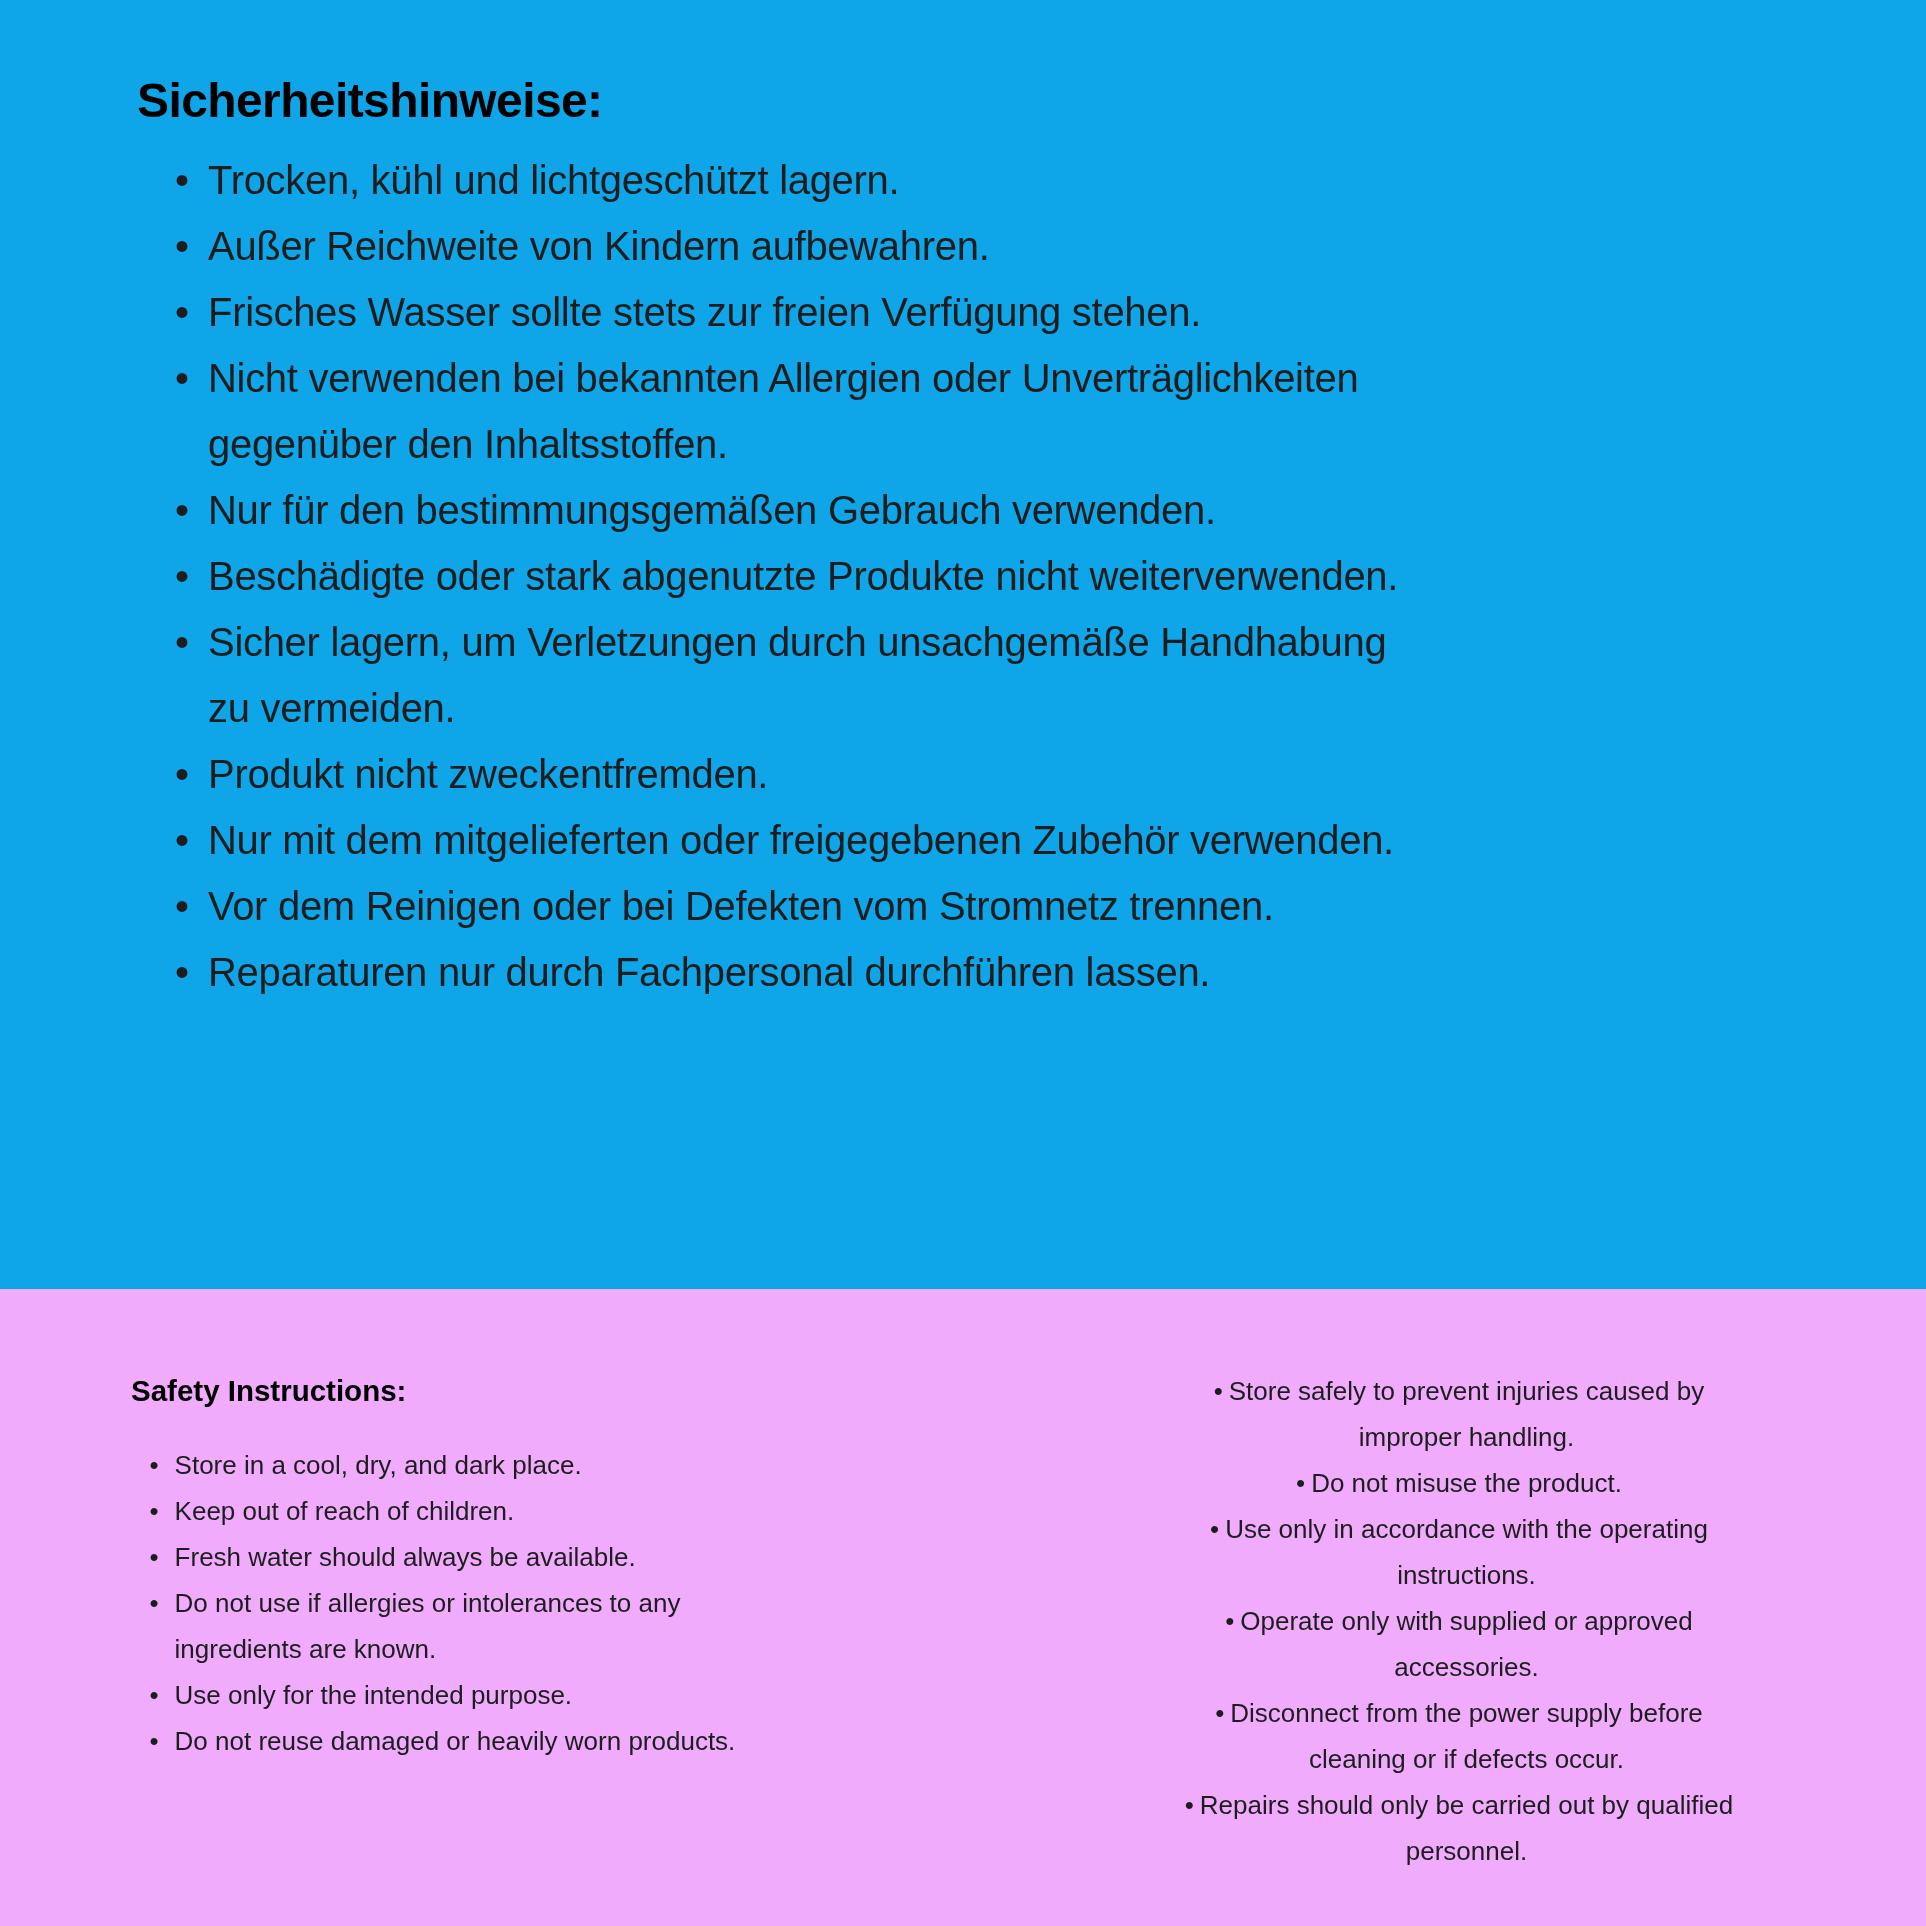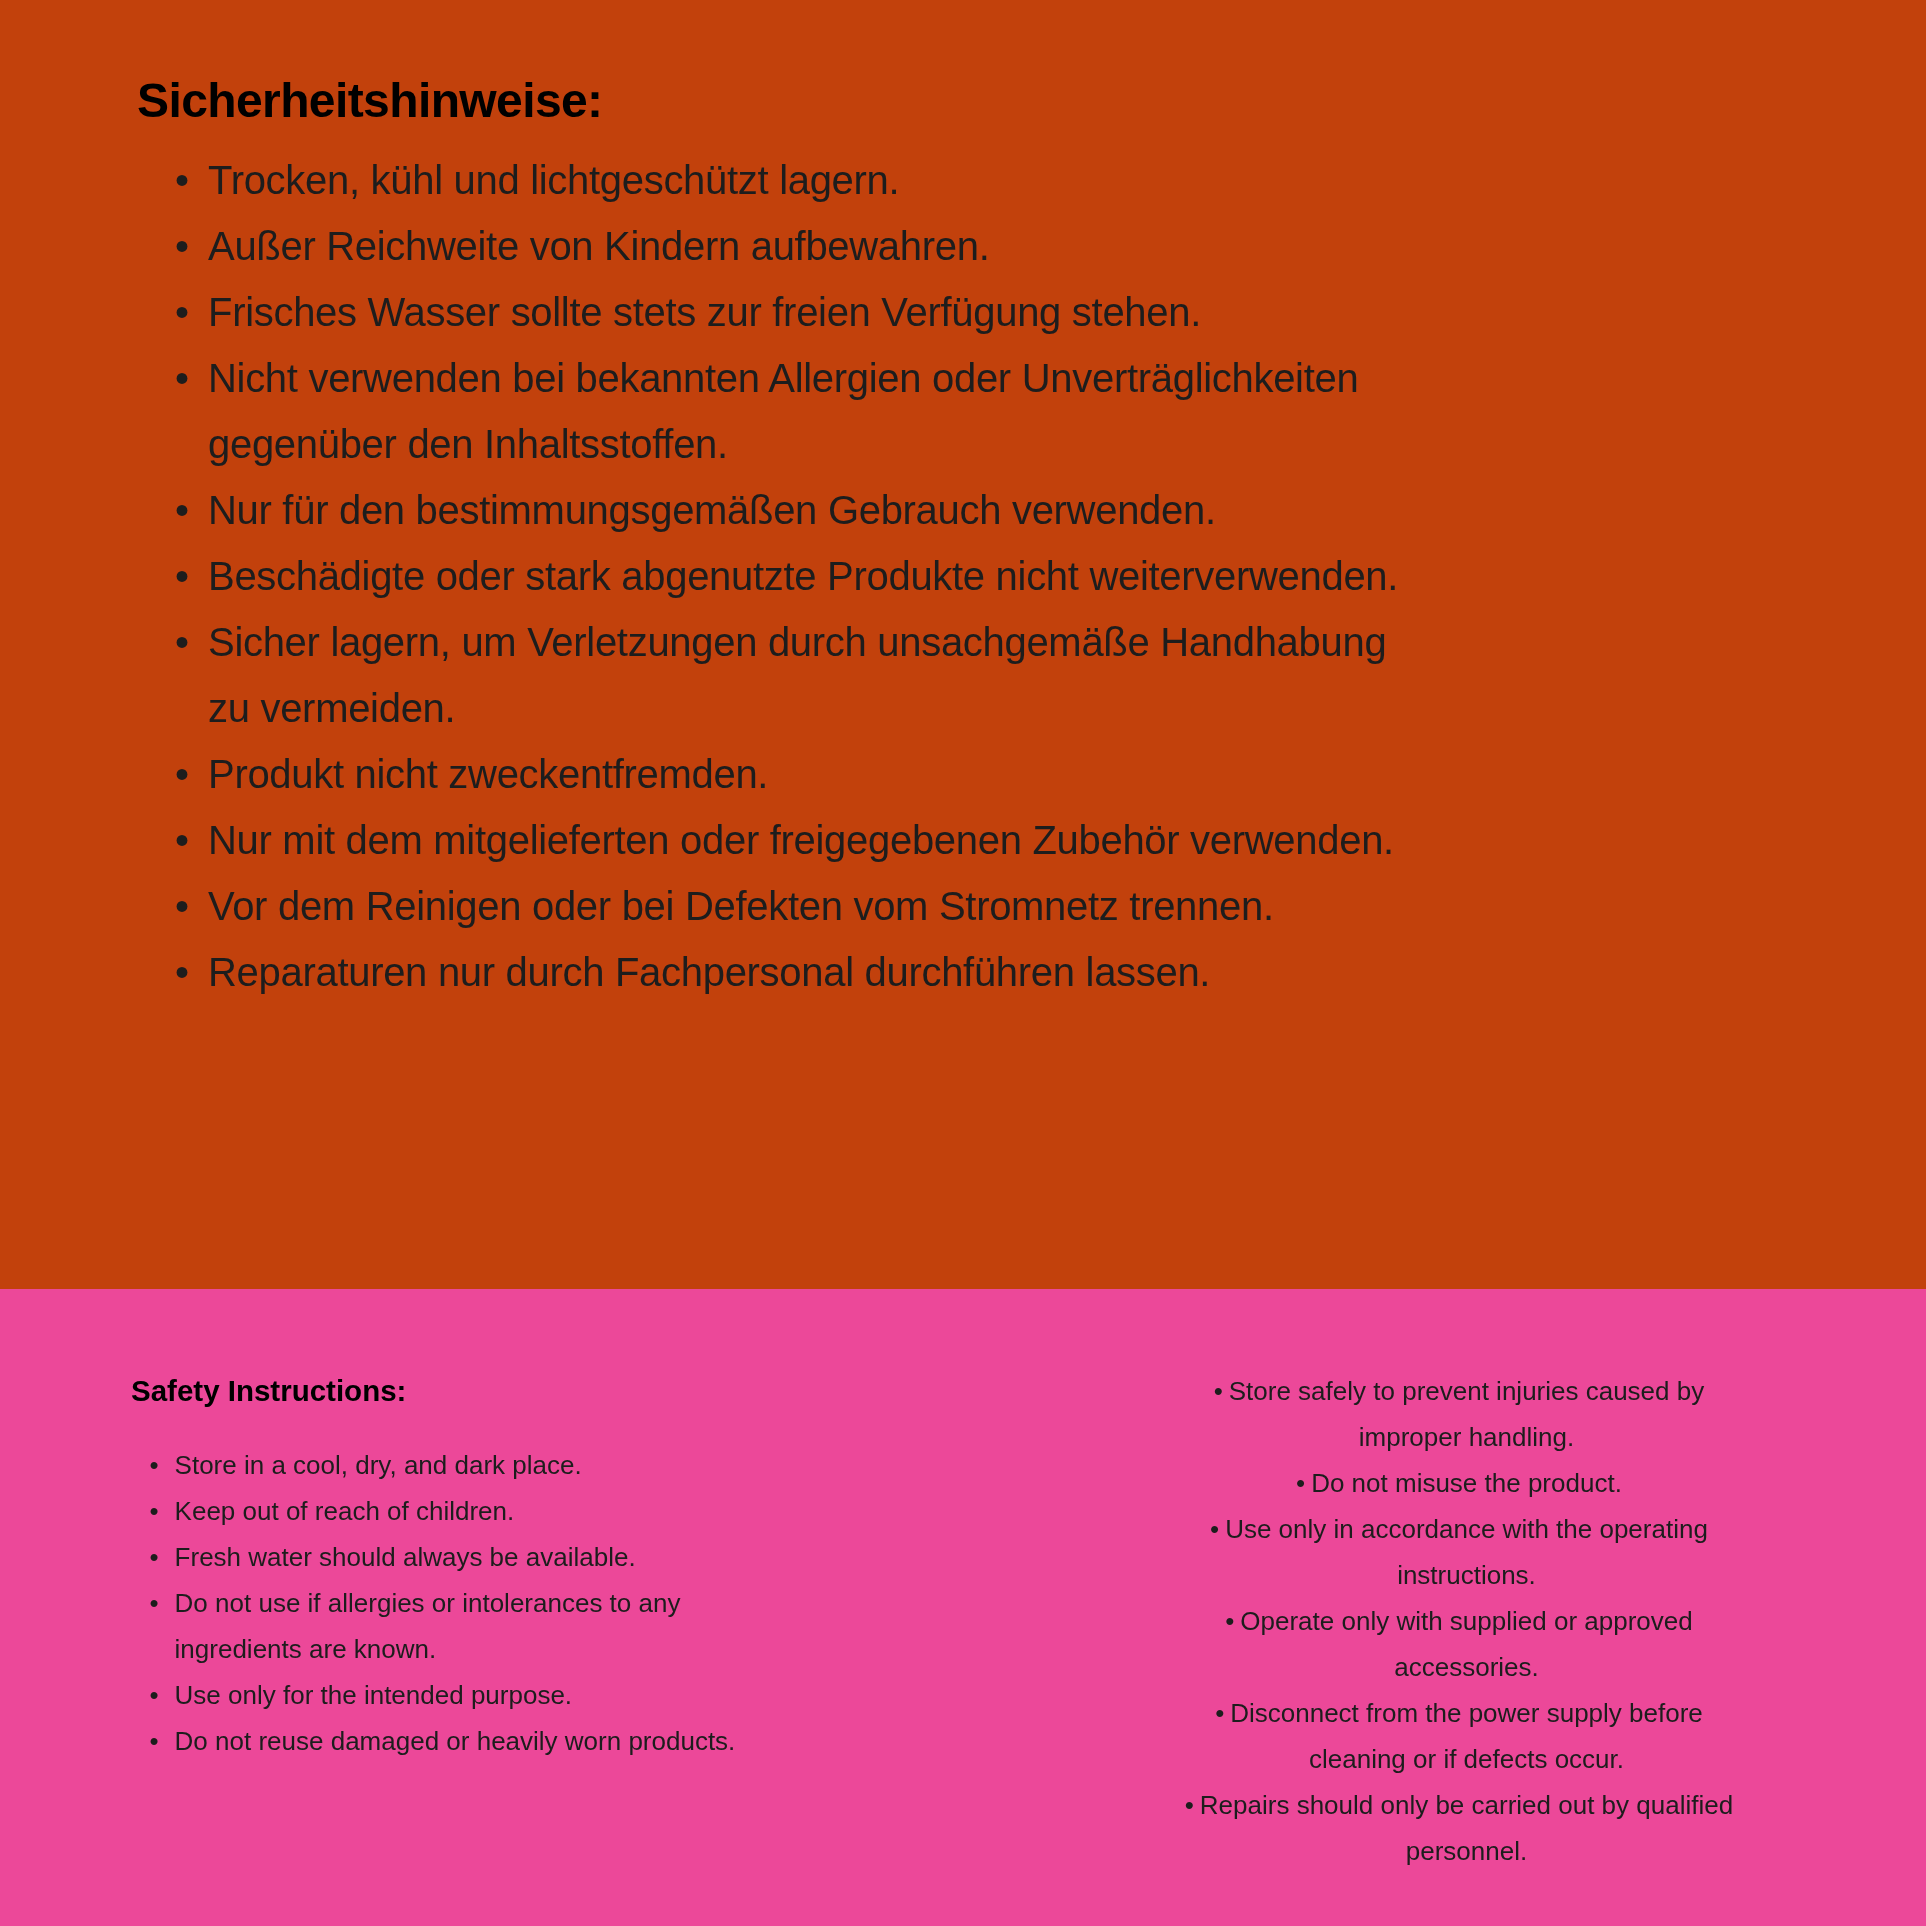--- a/index.html
+++ b/index.html
@@ -9,21 +9,21 @@
     overflow:hidden;
     font-family:"Liberation Sans","DejaVu Sans",sans-serif;
     color:#1d1d1d;
     background:#ffffff;
   }
   
   .de-section{
     box-sizing:border-box;
     height:1289px;
     padding:72px 58px 0 137px;
-    background:#c2410c;
+    background:#0ea5e9;
   }
   .de-title{
     margin:0 0 16.7px 0;
     font-size:48px;
     line-height:58px;
     font-weight:700;
     color:#000000;
     letter-spacing:-0.6px;
   }
   .de-list{
@@ -32,21 +32,21 @@
     list-style:none;
     font-size:40px;
     line-height:66px;
     max-width:1682px;
     letter-spacing:-0.3px;
   }
   
   .en-section{
     box-sizing:border-box;
     height:638px;
-    background:#ec4899;
+    background:#f0abfc;
     padding:79px 51px 0 131px;
     display:flex;
     gap:64px;
     align-items:flex-start;
   }
   .en-col-left{width:842px;flex:0 0 auto;}
   .en-col-right{flex:1 1 auto;text-align:center;}
   .en-title{
     margin:0 0 6.4px 0;
     font-size:29.5px;

